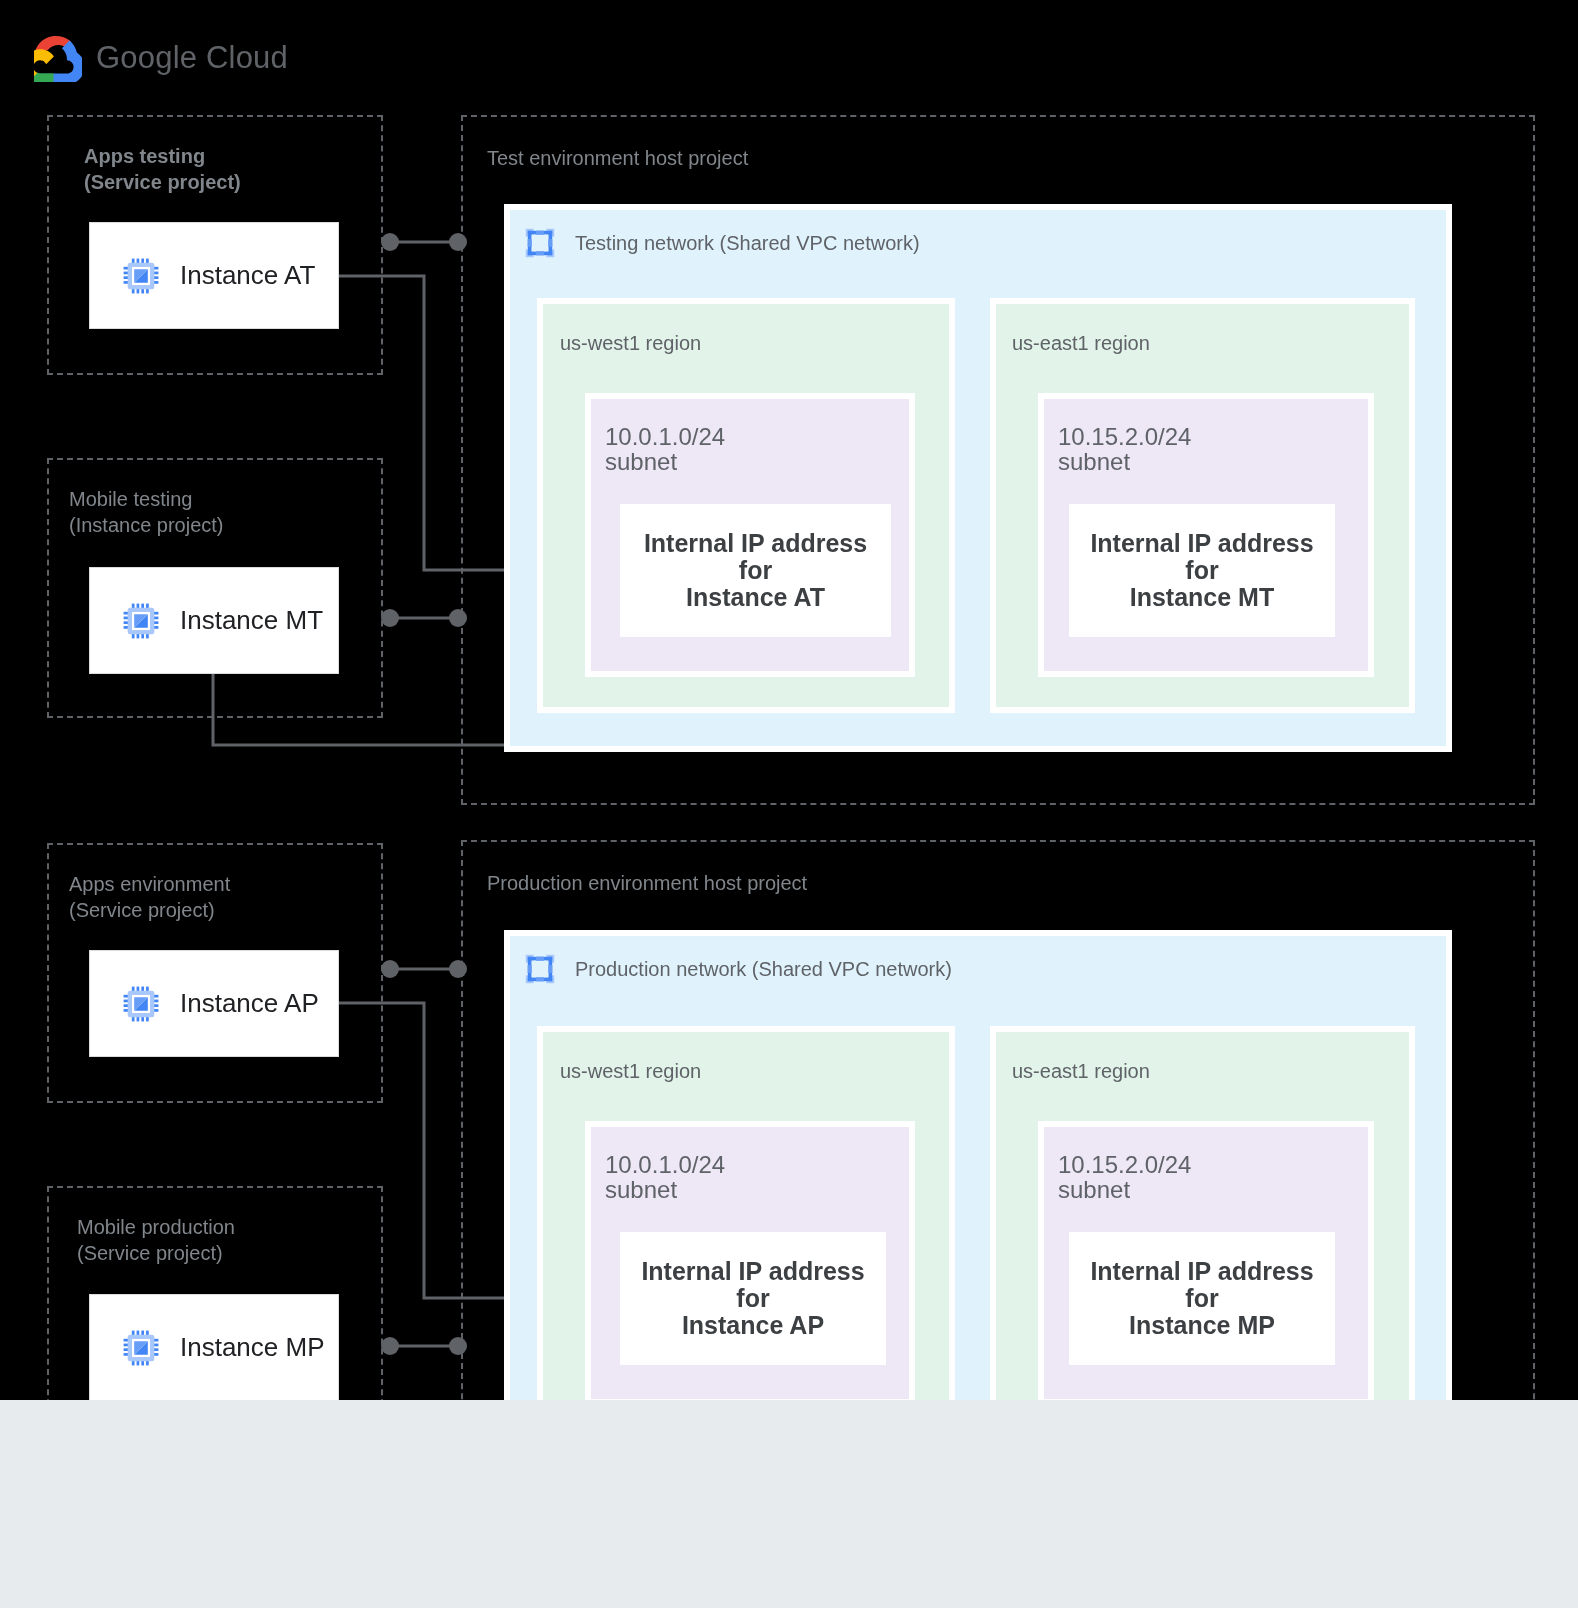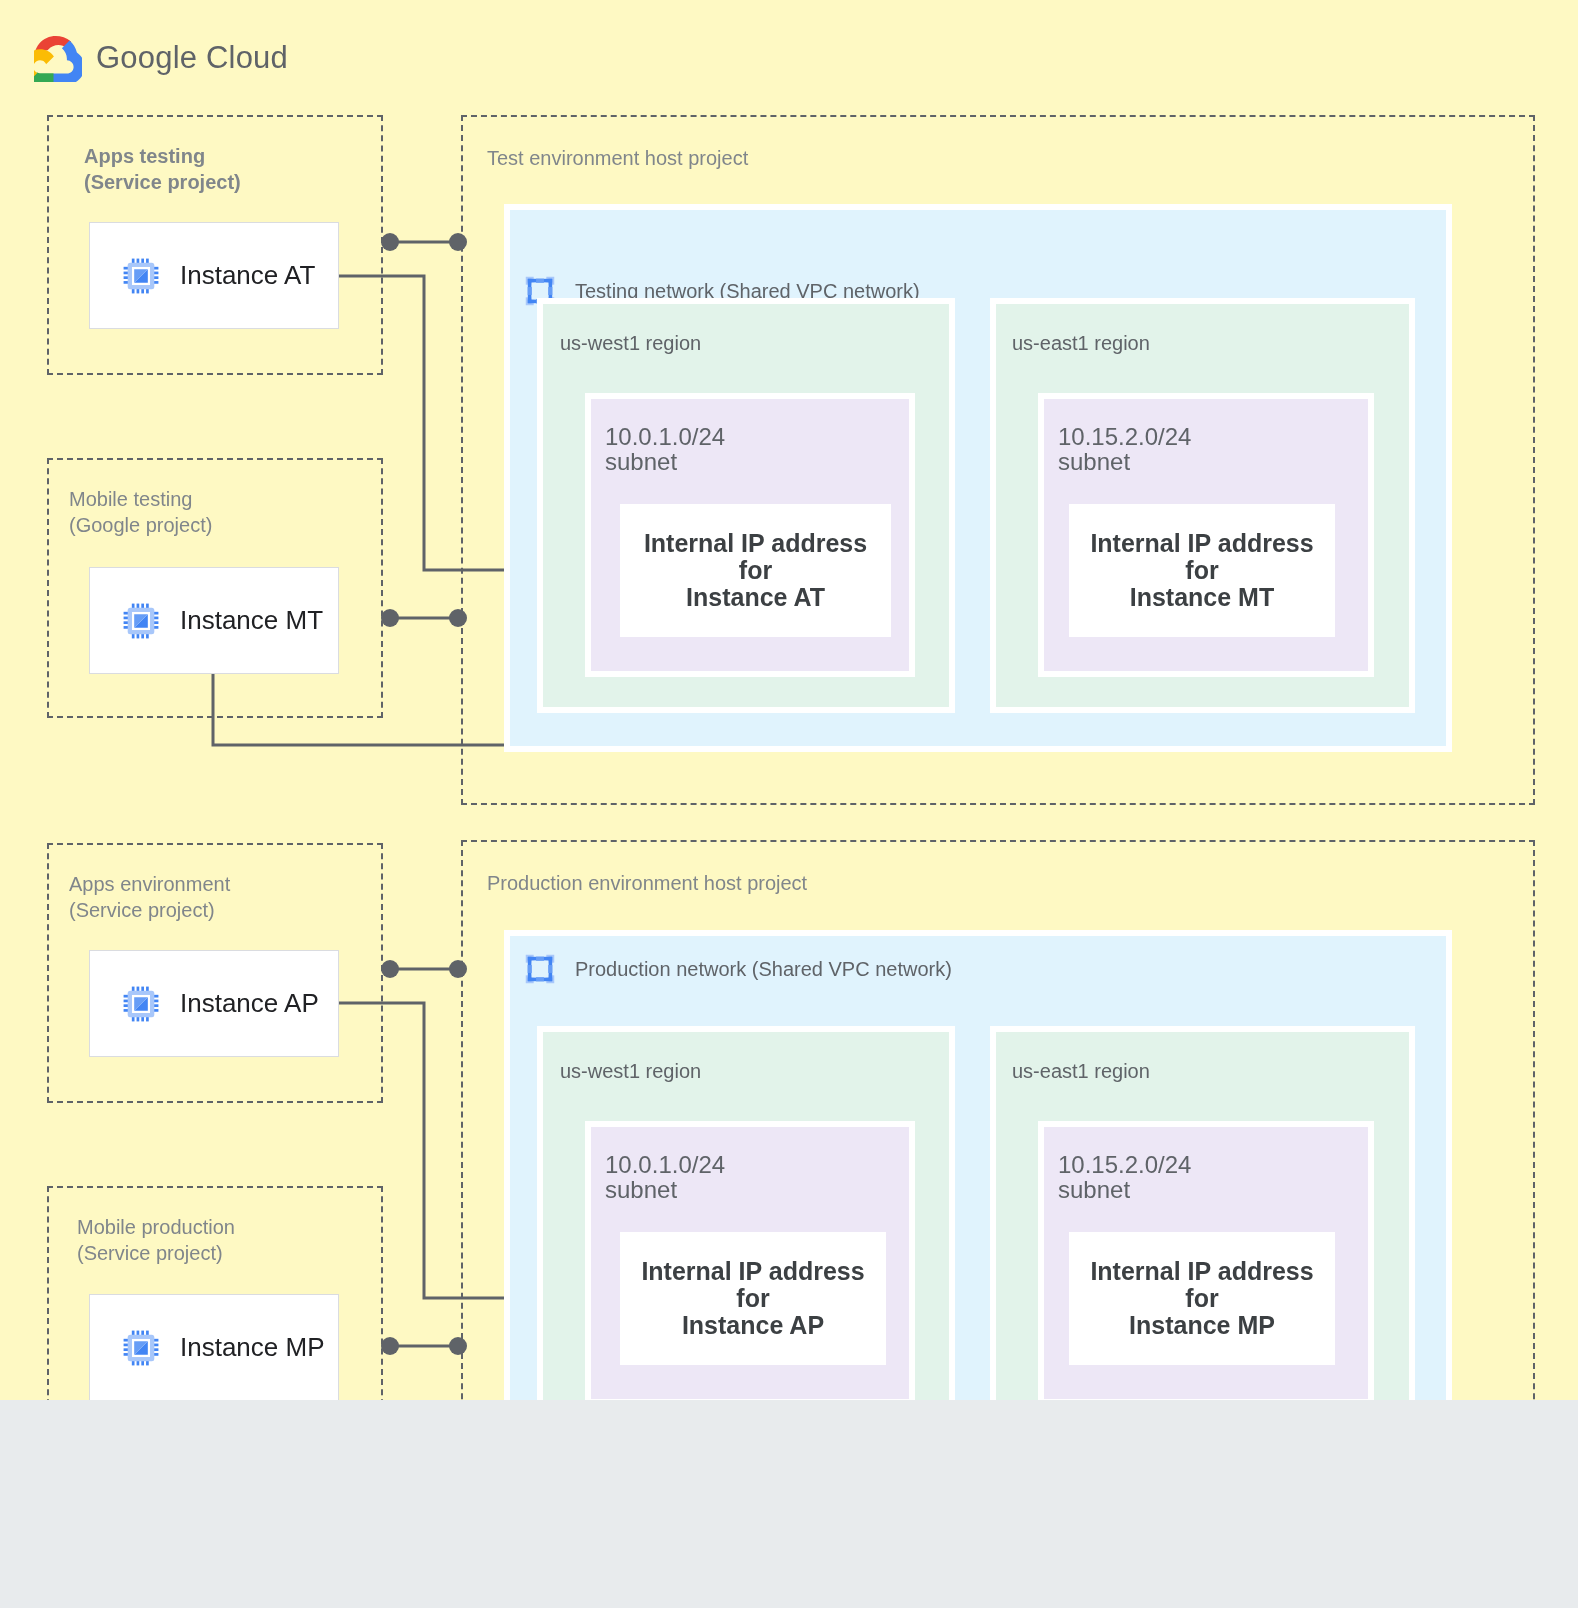--- a/index.html
+++ b/index.html
@@ -7,21 +7,21 @@
     padding: 0;
     background: #e8ebed;
   }
   body {
     font-family: "Liberation Sans", sans-serif;
   }
   #canvas {
     position: relative;
     width: 1578px;
     height: 1400px;
-    background: #fef9c3;
+    background: #000000;
     overflow: hidden;
   }
 
   
   .logo-wrap {
     position: absolute;
     left: 34px; top: 34px;
     display: flex;
     align-items: center;
     gap: 14px;
@@ -242,21 +242,21 @@
       <rect x="3.6" y="3.6" width="16.8" height="16.8" rx="1.6" fill="#a8c7fa"></rect>
       <rect x="6.3" y="6.3" width="11.4" height="11.4" fill="#ffffff"></rect>
       <path d="M7.7 16.3 L16.3 16.3 L16.3 7.7 Z" fill="#4285f4"></path>
       <path d="M7.7 16.3 L7.7 7.7 L16.3 7.7 Z" fill="#669df6"></path>
     </svg>
     <span class="instance-label">Instance AT</span>
   </div>
 
   <div class="dashed-box" style="left:47px; top:458px; width:336px; height:260px;">
     <div class="box-title" style="left:20px; top:26px;">Mobile testing
-(Google project)</div>
+(Instance project)</div>
   </div>
   <div class="instance-card" style="left:89px; top:567px; width:250px; height:107px;">
     <svg width="38" height="38" viewBox="0 0 24 24">
       <g fill="#4285f4">
         <rect x="6.2" y="1" width="1.7" height="3"></rect>
           <rect x="9.2" y="1" width="1.7" height="3"></rect>
           <rect x="12.2" y="1" width="1.7" height="3"></rect>
           <rect x="15.2" y="1" width="1.7" height="3"></rect>
         <rect x="6.2" y="20" width="1.7" height="3"></rect>
           <rect x="9.2" y="20" width="1.7" height="3"></rect>
@@ -278,21 +278,21 @@
     </svg>
     <span class="instance-label">Instance MT</span>
   </div>
 
   <div class="dashed-box" style="left:461px; top:115px; width:1074px; height:690px;">
     <div class="box-title" style="left:24px; top:28px;">Test environment host project</div>
   </div>
 
   <div class="vpc-box" style="left:504px; top:204px; width:948px; height:548px;">
   </div>
-  <div class="vpc-header" style="left:521px; top:224px;margin-top:48px;">
+  <div class="vpc-header" style="left:521px; top:224px;">
     <svg width="38" height="38" viewBox="0 0 24 24">
       <rect x="3" y="3" width="5" height="5" fill="#a8c7fa"></rect>
       <rect x="16" y="3" width="5" height="5" fill="#a8c7fa"></rect>
       <rect x="3" y="16" width="5" height="5" fill="#a8c7fa"></rect>
       <rect x="16" y="16" width="5" height="5" fill="#a8c7fa"></rect>
       <rect x="4.3" y="4.3" width="2.4" height="15.4" fill="#4285f4"></rect>
       <rect x="17.3" y="4.3" width="2.4" height="15.4" fill="#4285f4"></rect>
       <rect x="4.3" y="4.3" width="15.4" height="2.4" fill="#4285f4"></rect>
       <rect x="4.3" y="17.3" width="15.4" height="2.4" fill="#4285f4"></rect>
       <rect x="6.7" y="6.7" width="10.6" height="10.6" fill="#e0f3fd"></rect>

